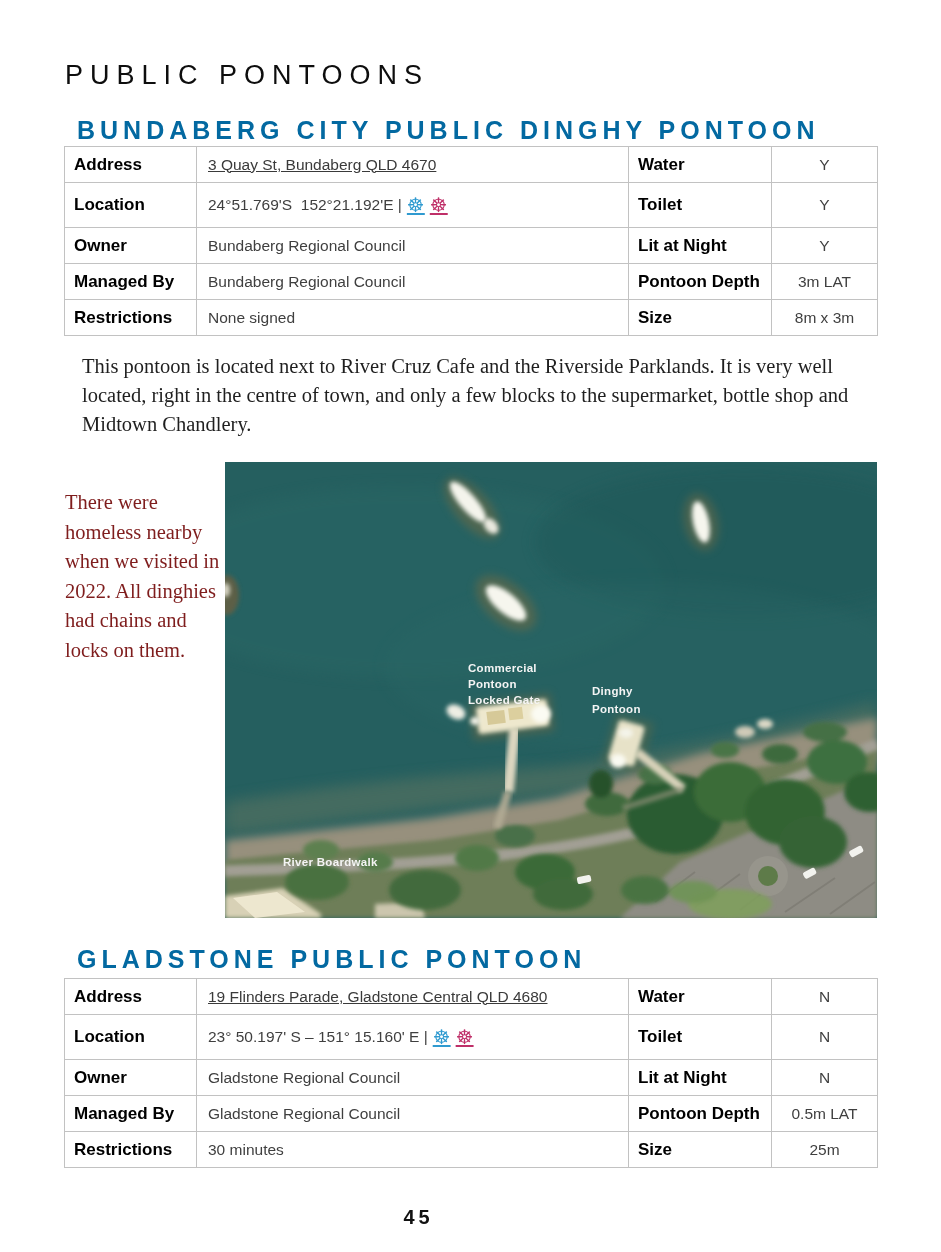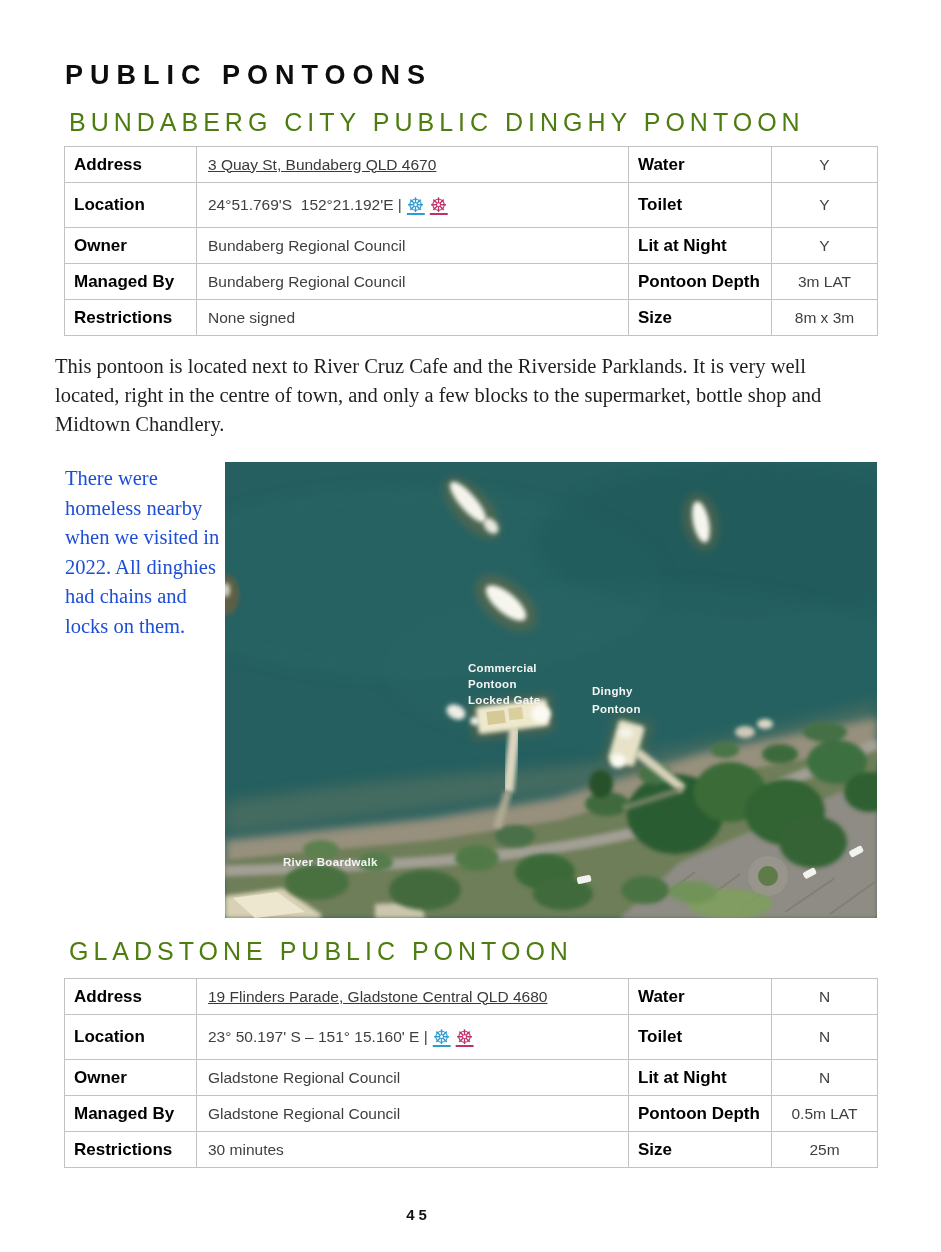--- a/index.html
+++ b/index.html
@@ -1,49 +1,49 @@
 <!DOCTYPE html>
 <html><head>
 <meta charset="utf-8">
 <style>
   html,body{margin:0;padding:0;}
   body{
     width:941px;height:1252px;background:#ffffff;position:relative;
     font-family:"Liberation Sans",sans-serif;color:#1a1a1a;overflow:hidden;
   }
   .abs{position:absolute;}
-  h1.title{left:65px;top:60px;font-size:27px;font-weight:700;letter-spacing:7px;color:#0d0d0d;margin:0;}
-  h2.sub{font-size:25px;font-weight:400;letter-spacing:5px;color:#4d7c0f;margin:4px;white-space:nowrap;}
+  h1.title{left:65px;top:60px;font-size:27px;font-weight:400;letter-spacing:7px;color:#0d0d0d;margin:0;}
+  h2.sub{font-size:25px;font-weight:700;letter-spacing:5px;color:#0369a1;margin:12px;white-space:nowrap;}
   #h2-bundaberg{left:65px;top:104px;}
   #h2-gladstone{left:65px;top:933px;text-align:right;}
 
   table.info{border-collapse:collapse;width:813px;table-layout:fixed;background:#fff;}
   #table1{left:64px;top:146px;}
   #table2{left:64px;top:978px;}
   table.info td{border:1px solid #c2c2c2;vertical-align:middle;overflow:hidden;}
   table.info tr{height:36px;}
   table.info tr.loc-row{height:45px;}
   col.c1{width:132px;} col.c2{width:432px;} col.c3{width:143px;} col.c4{width:106px;}
   td.lbl{font-weight:700;font-size:17px;color:#000;padding:0 4px 0 9px;}
   td.val{font-size:15.5px;color:#3f3f3f;padding:0 4px 0 11px;}
   td.ctr{text-align:center;padding:0;}
   .cell-link{color:#3a3a3a;text-decoration:underline;cursor:pointer;}
   .coords{white-space:pre;}
   a.helm{font-family:"DejaVu Sans",sans-serif;font-size:20px;line-height:1;
          text-decoration:underline;margin-left:5px;cursor:pointer;vertical-align:-2px;display:inline-block;}
 
   .serif{font-family:"Liberation Serif",serif;}
-  #intro{left:55px;top:352px;width:814px;font-size:20.5px;line-height:29px;color:#1f1f1f;}
-  #sidecol{left:65px;top:464px;width:155px;font-size:20.5px;line-height:29.5px;color:#1d4ed8;}
+  #intro{left:82px;top:352px;width:814px;font-size:20.5px;line-height:29px;color:#1f1f1f;}
+  #sidecol{left:65px;top:488px;width:155px;font-size:20.5px;line-height:29.5px;color:#7f1d1d;}
   #sidecol p{margin:0 0 31px 0;}
 
   #map{left:225px;top:462px;width:652px;height:456px;display:block;}
   .mlabel{font-family:"Liberation Sans",sans-serif;font-size:11.5px;font-weight:600;fill:#f4f4f4;letter-spacing:.3px;}
 
-  #footer{left:0;top:1206px;width:837px;text-align:center;font-weight:700;font-size:15px;letter-spacing:4px;color:#111;}
+  #footer{left:0;top:1206px;width:837px;text-align:center;font-weight:700;font-size:20px;letter-spacing:4px;color:#111;}
 </style>
 </head>
 <body>
 
 <h1 class="abs title" id="h1-title">PUBLIC PONTOONS</h1>
 <h2 class="abs sub" id="h2-bundaberg">BUNDABERG CITY PUBLIC DINGHY PONTOON</h2>
 
 <table class="abs info" id="table1">
   <colgroup>
       <col class="c1">

